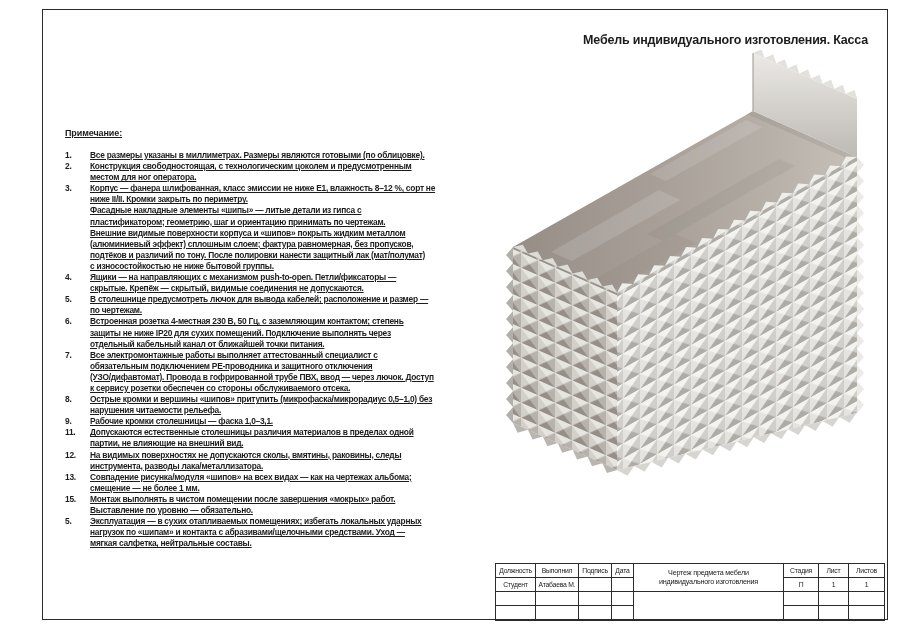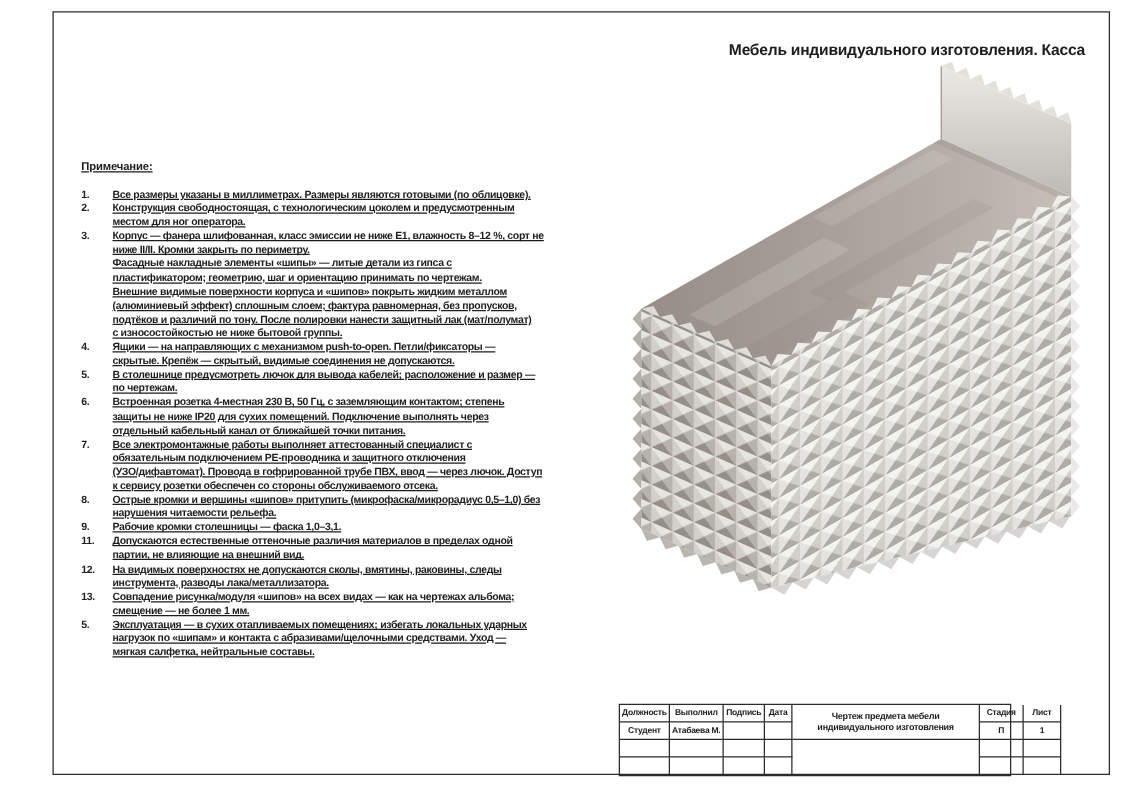--- a/index.html
+++ b/index.html
@@ -6,23 +6,23 @@
   body{width:900px;height:635px;position:relative;font-family:"Liberation Sans",sans-serif;color:#1c1c1c;overflow:hidden;}
   .frame{position:absolute;left:42px;top:9px;width:846px;height:611px;border:1.4px solid #2b2b2b;box-sizing:border-box;}
   .doc-title{position:absolute;top:33px;right:32px;font-size:12.5px;font-weight:bold;letter-spacing:-0.2px;}
   .notes{position:absolute;left:65px;top:106px;width:412px;margin-top:22px;}
   .notes-header{font-size:9px;font-weight:bold;text-decoration:underline;letter-spacing:-0.1px;}
   .notes-list{margin-top:12px;}
   .note-item{display:grid;grid-template-columns:25px 1fr;font-size:8.4px;font-weight:bold;line-height:11.1px;letter-spacing:-0.25px;}
   .note-num{text-align:left;}
   .note-text{white-space:pre-wrap;text-decoration:underline;}
   .render-3d{position:absolute;left:470px;top:50px;width:430px;height:440px;}
-  .stamp{position:absolute;left:495px;top:563px;width:314px;height:58px;box-sizing:border-box;border:1.5px solid #2b2b2b;display:grid;
+  .stamp{position:absolute;left:495px;top:563px;width:390px;height:58px;box-sizing:border-box;border:1.5px solid #2b2b2b;display:grid;
          grid-template-columns:40px 43px 33px 22px 150px 35px 30px 1fr;grid-template-rows:repeat(4,1fr);
-         font-size:6.8px;font-weight:bold;letter-spacing:-0.2px;}
+         font-size:6.8px;font-weight:normal;letter-spacing:-0.2px;}
   .stamp .cell{border-right:1px solid #2b2b2b;border-bottom:1px solid #2b2b2b;display:flex;align-items:center;justify-content:center;
                text-align:center;overflow:hidden;white-space:nowrap;box-sizing:border-box;}
   .stamp .last-col{border-right:none;}
   .stamp .last-row{border-bottom:none;}
   .stamp .proj{grid-column:5;grid-row:1/3;white-space:pre-line;line-height:8.5px;font-size:7.2px;}
   .stamp .proj-empty{grid-column:5;grid-row:3/5;border-bottom:none;}
 </style>
 </head>
 <body>
 
@@ -91,37 +91,42 @@
       </div>
 
       <div class="note-item">
         <div class="note-num">9.</div>
         <div class="note-text">Рабочие кромки столешницы — фаска 1,0–3,1.</div>
       </div>
 
 
       <div class="note-item">
         <div class="note-num">11.</div>
-        <div class="note-text">Допускаются естественные оттеночные различия материалов в пределах одной
+        <div class="note-text">Допускаются естественные столешницы различия материалов в пределах одной
 партии, не влияющие на внешний вид.</div>
       </div>
 
       <div class="note-item">
         <div class="note-num">12.</div>
         <div class="note-text">На видимых поверхностях не допускаются сколы, вмятины, раковины, следы
 инструмента, разводы лака/металлизатора.</div>
       </div>
 
       <div class="note-item">
         <div class="note-num">13.</div>
         <div class="note-text">Совпадение рисунка/модуля «шипов» на всех видах — как на чертежах альбома;
 смещение — не более 1 мм.</div>
       </div>
 
 
+      <div class="note-item">
+        <div class="note-num">15.</div>
+        <div class="note-text">Монтаж выполнять в чистом помещении после завершения «мокрых» работ.
+Выставление по уровню — обязательно.</div>
+      </div>
 
       <div class="note-item">
         <div class="note-num">5.</div>
         <div class="note-text">Эксплуатация — в сухих отапливаемых помещениях; избегать локальных ударных
 нагрузок по «шипам» и контакта с абразивами/щелочными средствами. Уход —
 мягкая салфетка, нейтральные составы.</div>
       </div>
 
     </div>
 </div>

